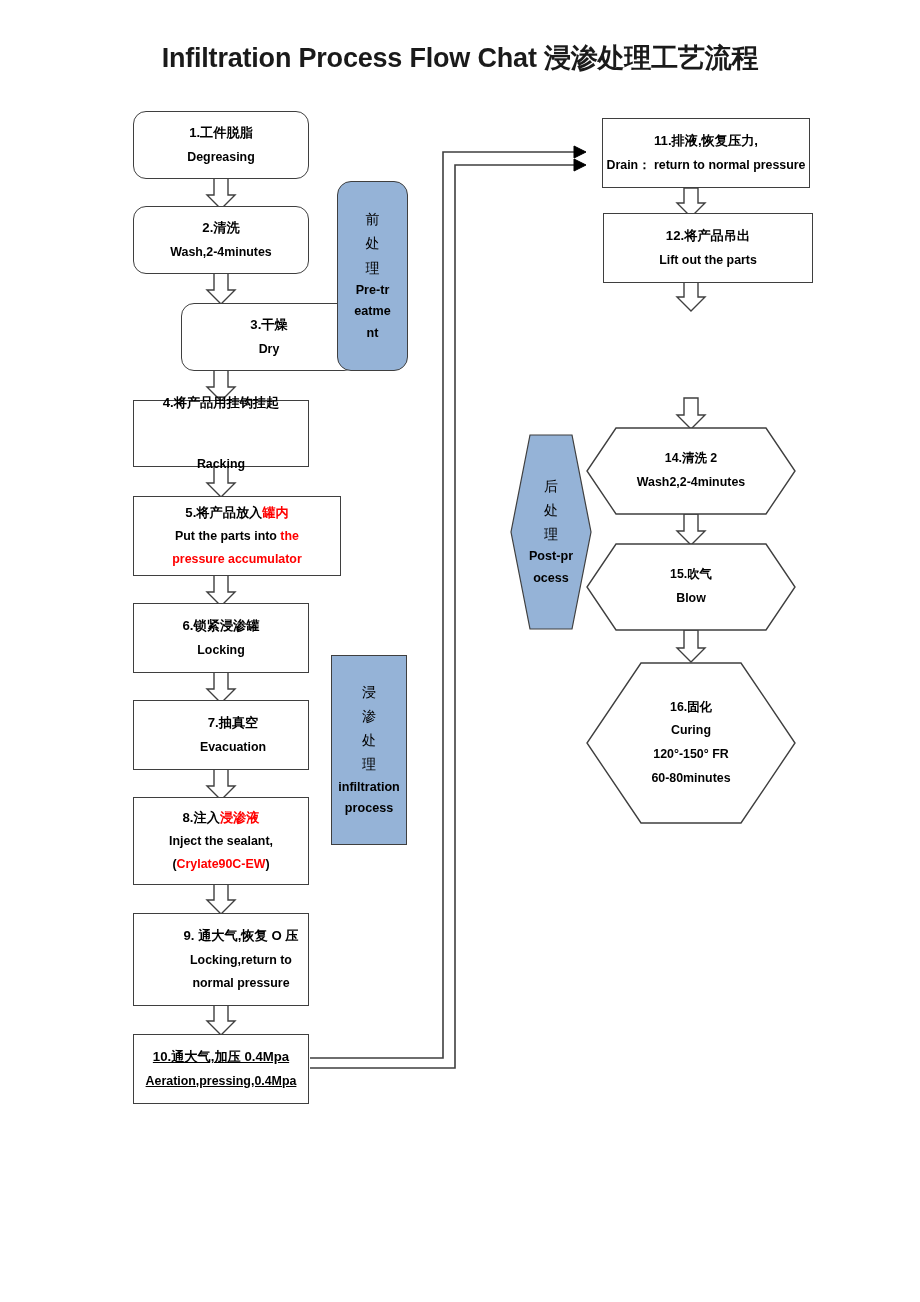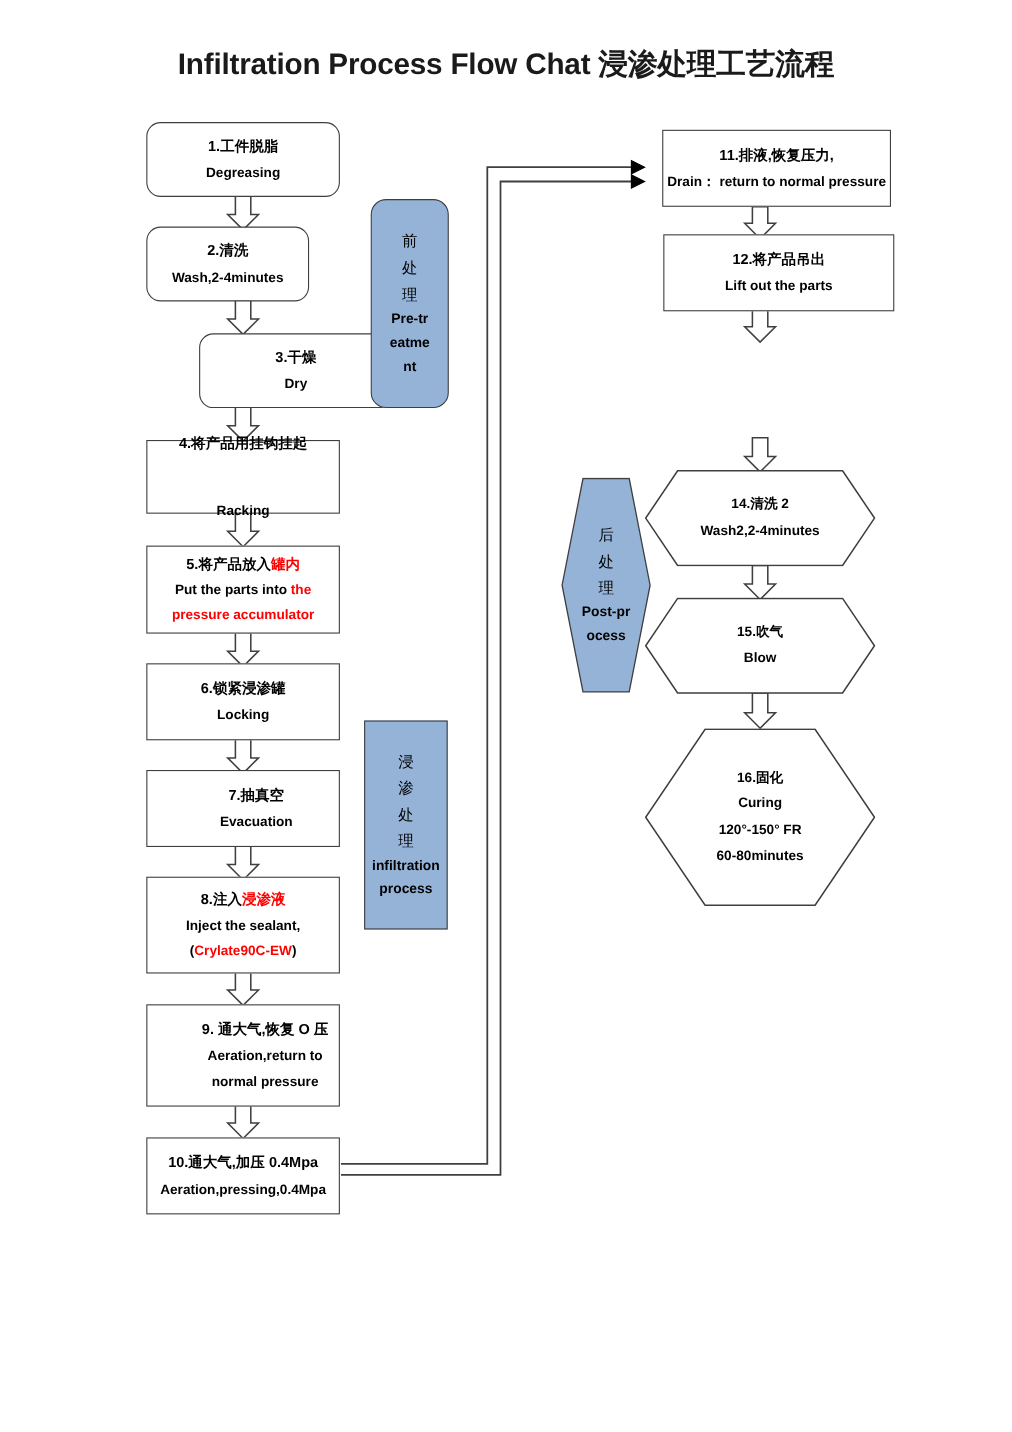--- a/index.html
+++ b/index.html
@@ -165,36 +165,36 @@
 
     <path d="M 310,1068 L 455,1068 L 455,165 L 578,165" fill="none" stroke="#3f3f3f" stroke-width="1.6"></path>
     <polygon points="586,165 574,159 574,171" fill="#000000" stroke="#000000" stroke-width="1"></polygon>
   </svg>
 
   <div class="node rect rounded" style="left:133px; top:111px; width:176px; height:68px;">
     <span class="ln cn">1.工件脱脂</span>
     <span class="ln">Degreasing</span>
   </div>
 
-  <div class="node rect rounded" style="left:133px; top:206px; width:148px; height:68px;">
+  <div class="node rect rounded" style="left:133px; top:206px; width:176px; height:68px;">
     <span class="ln cn">2.清洗</span>
     <span class="ln">Wash,2-4minutes</span>
   </div>
 
   <div class="node rect rounded" style="left:133px; top:303px; width:176px; height:68px;margin-left:48px;">
     <span class="ln cn">3.干燥</span>
     <span class="ln">Dry</span>
   </div>
 
   <div class="node rect" style="left:133px; top:400px; width:176px; height:67px;gap:37px;">
     <span class="ln cn">4.将产品用挂钩挂起</span>
     <span class="ln">Racking</span>
   </div>
 
-  <div class="node rect" style="left:133px; top:496px; width:176px; height:80px;">
+  <div class="node rect" style="left:133px; top:496px; width:208px; height:80px;">
     <span class="ln cn"><span>5.将产品放入</span><span class="red">罐内</span></span>
     <span class="ln"><span>Put the parts into </span><span class="red">the</span></span>
     <span class="ln red">pressure accumulator</span>
   </div>
 
   <div class="node rect" style="left:133px; top:603px; width:176px; height:70px;">
     <span class="ln cn">6.锁紧浸渗罐</span>
     <span class="ln">Locking</span>
   </div>
 
@@ -204,25 +204,25 @@
   </div>
 
   <div class="node rect" style="left:133px; top:797px; width:176px; height:88px;">
     <span class="ln cn"><span>8.注入</span><span class="red">浸渗液</span></span>
     <span class="ln">Inject the sealant,</span>
     <span class="ln"><span>(</span><span class="red">Crylate90C-EW</span><span>)</span></span>
   </div>
 
   <div class="node rect" style="left:133px; top:913px; width:176px; height:93px;padding-left:40px;">
     <span class="ln cn">9. 通大气,恢复 O 压</span>
-    <span class="ln">Aeration,return to</span>
+    <span class="ln">Locking,return to</span>
     <span class="ln">normal pressure</span>
   </div>
 
-  <div class="node rect" style="left:133px; top:1034px; width:176px; height:70px;">
+  <div class="node rect" style="left:133px; top:1034px; width:176px; height:70px;text-decoration:underline;">
     <span class="ln cn">10.通大气,加压 0.4Mpa</span>
     <span class="ln">Aeration,pressing,0.4Mpa</span>
   </div>
 
   <div class="node rect" style="left:586px; top:118px; width:208px; height:70px;margin-left:16px;">
     <span class="ln cn">11.排液,恢复压力,</span>
     <span class="ln">Drain：  return to normal pressure</span>
   </div>
 
   <div class="node rect" style="left:603px; top:213px; width:210px; height:70px;">

